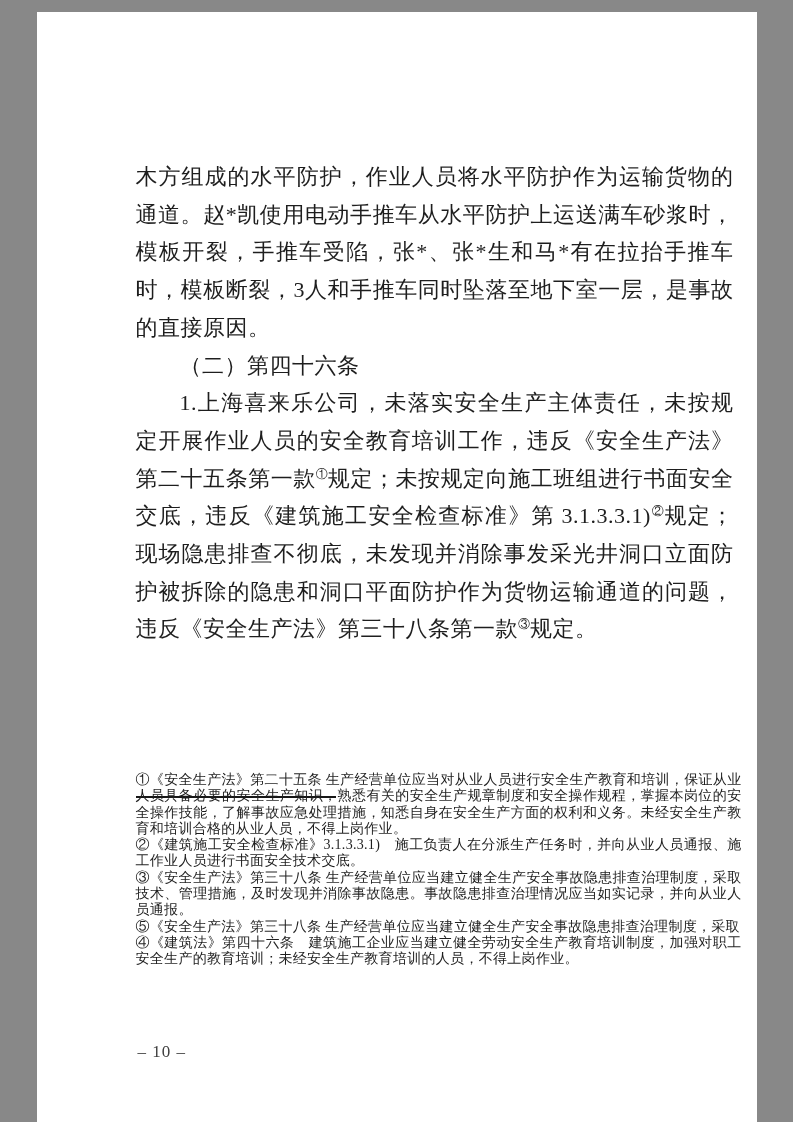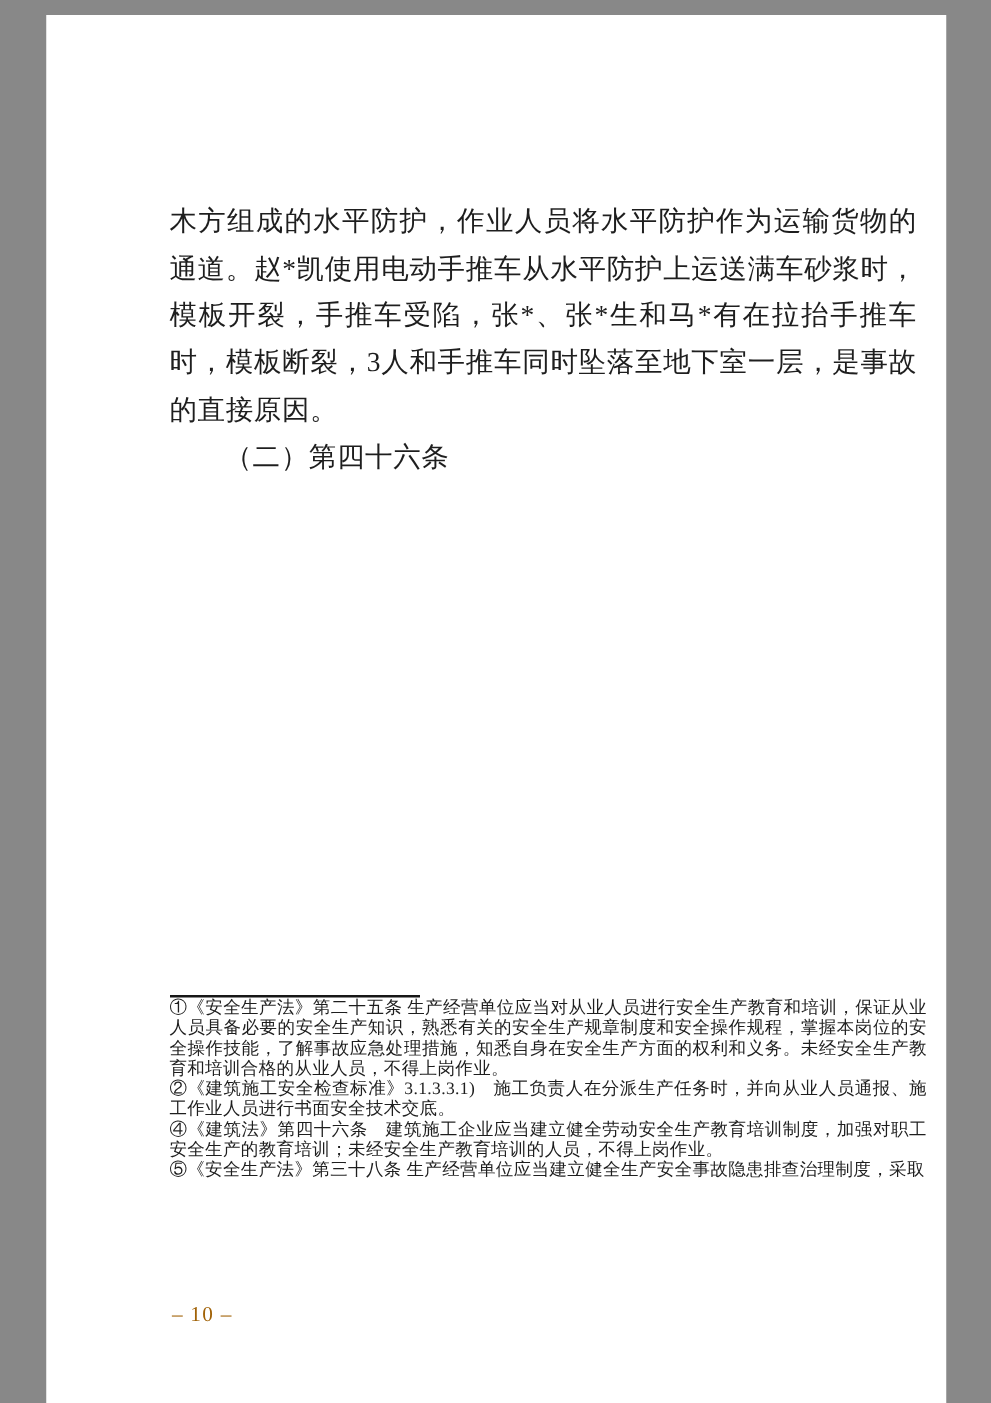--- a/index.html
+++ b/index.html
@@ -44,53 +44,55 @@
     position: absolute;
     left: 99px;
     top: 784px;
     width: 200px;
     height: 0;
     border-top: 2px solid #161616;
   }
   .footnotes {
     position: absolute;
     left: 99px;
-    top: 787px;
+    top: 760px;
     width: 606px;
     font-size: 14px;
     line-height: 16.3px;
     text-align: justify;
     letter-spacing: 0.3px;
   }
   .footnotes p {
     margin: 0;
   }
   .page-number {
     position: absolute;
     left: 101px;
     top: 1030px;
     font-size: 17px;
     letter-spacing: 1px;
-    color: #a16207;
+    color: #404040;
   }
 </style>
 </head>
 <body>
 
 <div class="page">
 
   <div class="body-text">
     <p class="supify">木方组成的水平防护，作业人员将水平防护作为运输货物的通道。赵*凯使用电动手推车从水平防护上运送满车砂浆时，模板开裂，手推车受陷，张*、张*生和马*有在拉抬手推车时，模板断裂，3人和手推车同时坠落至地下室一层，是事故的直接原因。</p>
     <p class="indent supify">（二）第四十六条</p>
+    <p class="indent supify">1.上海喜来乐公司，未落实安全生产主体责任，未按规定开展作业人员的安全教育培训工作，违反《安全生产法》第二十五条第一款<sup class="fn-ref">①</sup>规定；未按规定向施工班组进行书面安全交底，违反《建筑施工安全检查标准》第 3.1.3.3.1)<sup class="fn-ref">②</sup>规定；现场隐患排查不彻底，未发现并消除事发采光井洞口立面防护被拆除的隐患和洞口平面防护作为货物运输通道的问题，违反《安全生产法》第三十八条第一款<sup class="fn-ref">③</sup>规定。</p>
   </div>
 
   <div class="footnote-separator"></div>
 
   <div class="footnotes">
     <p>①《安全生产法》第二十五条 生产经营单位应当对从业人员进行安全生产教育和培训，保证从业人员具备必要的安全生产知识，熟悉有关的安全生产规章制度和安全操作规程，掌握本岗位的安全操作技能，了解事故应急处理措施，知悉自身在安全生产方面的权利和义务。未经安全生产教育和培训合格的从业人员，不得上岗作业。</p>
     <p>②《建筑施工安全检查标准》3.1.3.3.1)　施工负责人在分派生产任务时，并向从业人员通报、施工作业人员进行书面安全技术交底。</p>
+    <p>③《安全生产法》第三十八条 生产经营单位应当建立健全生产安全事故隐患排查治理制度，采取技术、管理措施，及时发现并消除事故隐患。事故隐患排查治理情况应当如实记录，并向从业人员通报。</p>
+    <p>⑤《安全生产法》第三十八条 生产经营单位应当建立健全生产安全事故隐患排查治理制度，采取</p>
     <p>④《建筑法》第四十六条　建筑施工企业应当建立健全劳动安全生产教育培训制度，加强对职工安全生产的教育培训；未经安全生产教育培训的人员，不得上岗作业。</p>
-    <p>⑤《安全生产法》第三十八条 生产经营单位应当建立健全生产安全事故隐患排查治理制度，采取</p>
   </div>
 
   <div class="page-number">– 10 –</div>
 
 </div>
 
 </body></html>

